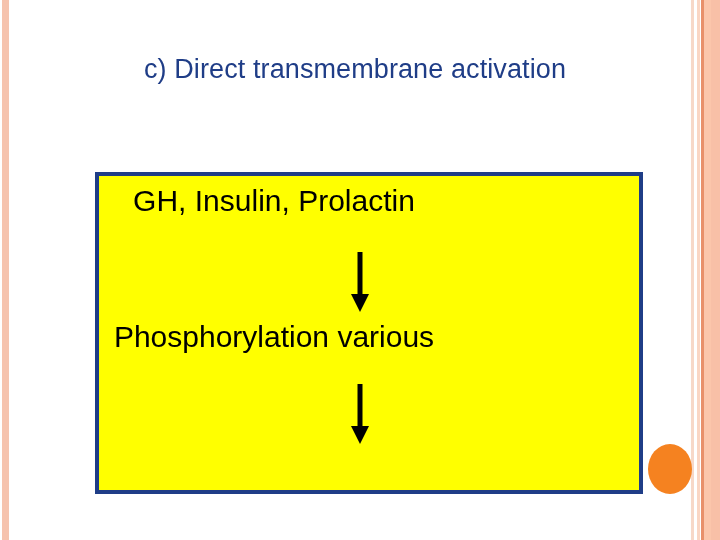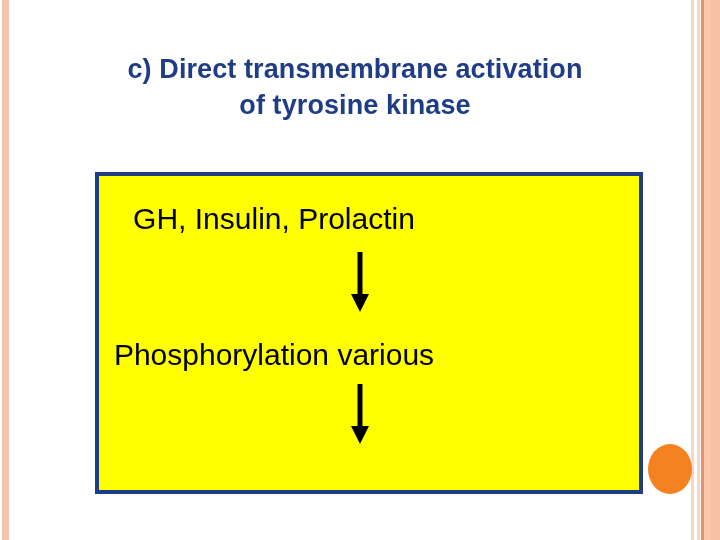--- a/index.html
+++ b/index.html
@@ -33,21 +33,21 @@
   
   #title {
     position: absolute;
     left: 40px;
     top: 52px;
     width: 630px;
     text-align: center;
     color: #1f3d87;
     font-size: 27px;
     line-height: 1.32;
-    font-weight: bold;
+    font-weight: normal;
     letter-spacing: 0.1px;
   }
   #title .line2 { display: block; }
 
   
   #yellow-box {
     position: absolute;
     left: 95px;
     top: 172px;
     width: 548px;
@@ -57,21 +57,20 @@
     box-sizing: border-box;
   }
 
   
   .box-text {
     position: absolute;
     color: #000000;
     font-size: 30px;
     white-space: nowrap;
     line-height: 1;
-    margin-top: 18px;
   }
   #row-ligands   { left: 0;   top: 186px; width: 548px; text-align: center; }
   #row-cascade   { left: 0;   top: 322px; width: 548px; text-align: center; }
   #row-regulation{ left: 113px; top: 458px; }
 
   
   .arrow {
     position: absolute;
     left: 344px;
   }
@@ -98,21 +97,20 @@
   <div class="stripe stripe-right-a"></div>
   <div class="stripe stripe-right-b"></div>
   <div class="stripe stripe-right-c"></div>
   <div class="stripe stripe-right-d"></div>
   <div class="stripe stripe-right-e"></div>
 
   <div id="orange-circle"></div>
 
   <div id="title">
     <span>c) Direct transmembrane activation</span>
-    <span class="line2">of tyrosine kinase</span>
   </div>
 
   <div id="yellow-box"></div>
 
   <div class="box-text" id="row-ligands">GH, Insulin, Prolactin</div>
 
   <div class="arrow" id="arrow-1">
     <svg width="32" height="62" viewBox="0 0 32 62" xmlns="http://www.w3.org/2000/svg">
       <line x1="16" y1="0" x2="16" y2="46" stroke="#000000" stroke-width="5"></line>
       <polygon points="16,60 7,42 25,42" fill="#000000"></polygon>

